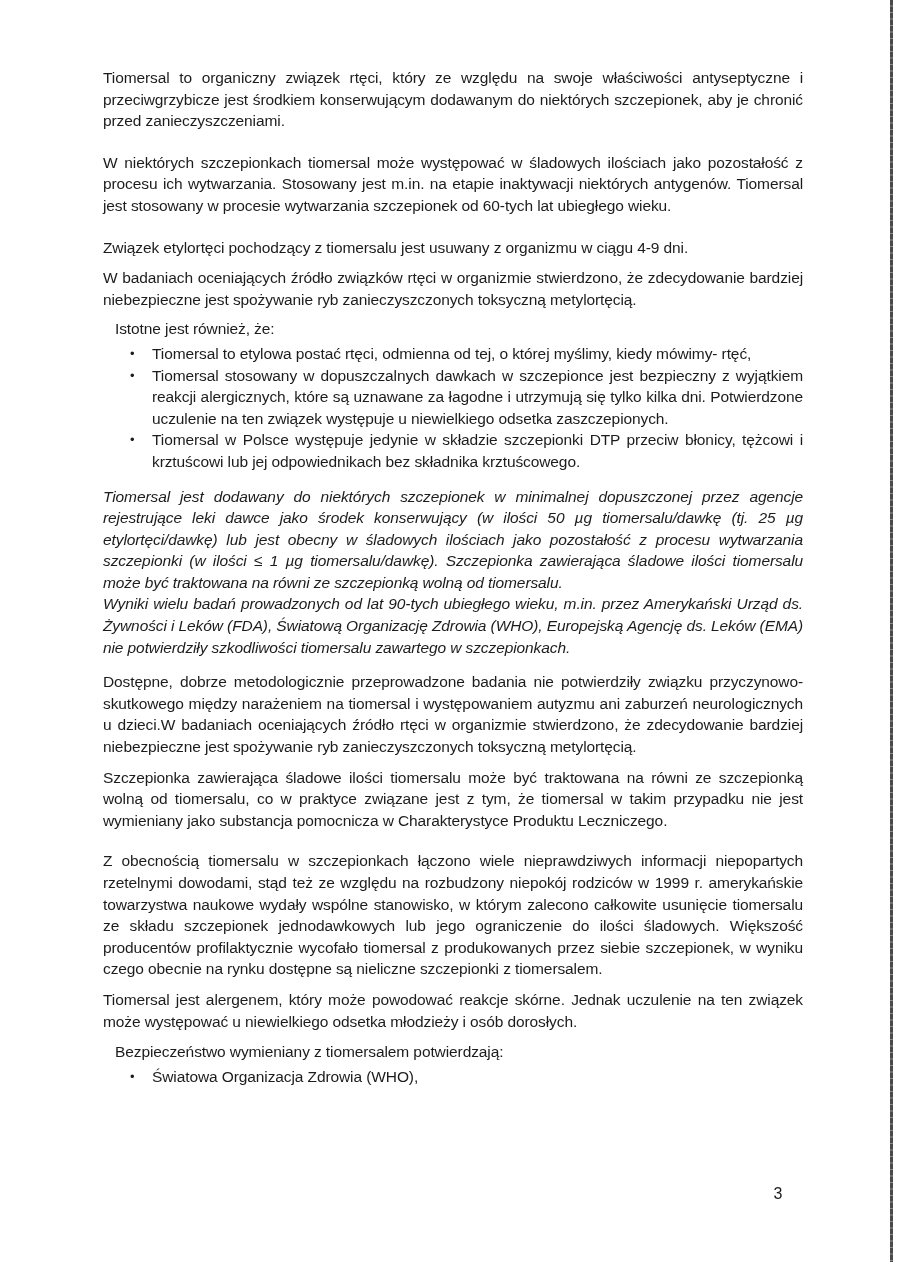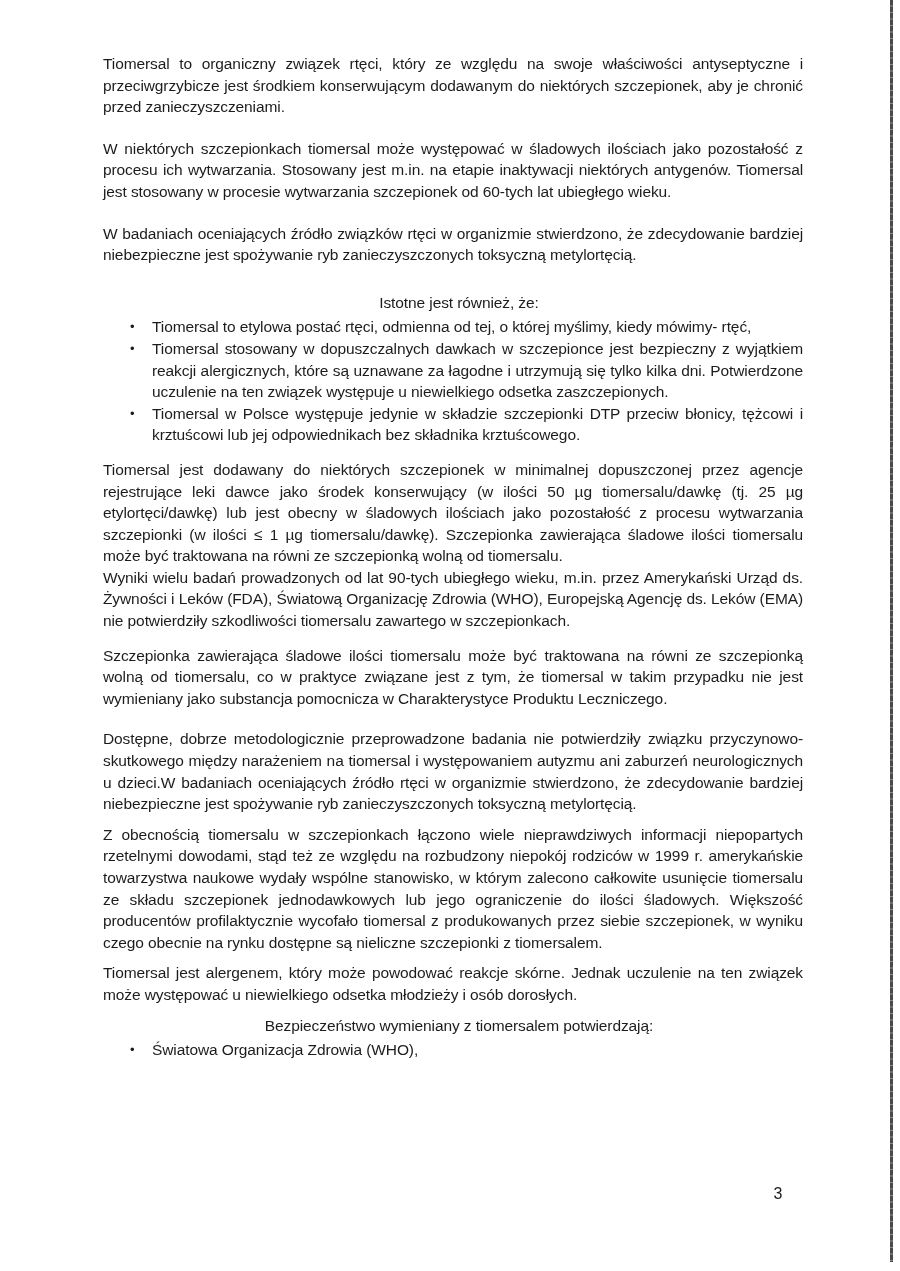--- a/index.html
+++ b/index.html
@@ -23,42 +23,42 @@
     background:repeating-linear-gradient(
       to bottom,
       var(--scan-line) 0px, var(--scan-line) 5px,
       #6e6e6e 5px, #6e6e6e 7px,
       var(--scan-line) 7px, var(--scan-line) 12px,
       #8a8a8a 12px, #8a8a8a 13px
     );
   }
   .doc-body{
     position:absolute;
-    left:103px;top:53px;
+    left:103px;top:67px;
     width:700px;
     font-size:15.5px;
     line-height:21.6px;
     letter-spacing:-0.1px;
     text-align:justify;
   }
   .para{margin:0 0 20px 0;}
   .para.tight{margin-bottom:9px;}
-  .para.before-lead{margin-bottom:26px;}
+  .para.before-lead{margin-bottom:8px;}
   .para.no-gap{margin-bottom:9px;}
-  .lead{margin:0 0 3px 12px;text-align:center;}
+  .lead{margin:0 0 3px 12px;text-align:left;}
   .bullet-list{margin:0 0 13px 0;padding:0 0 0 27px;}
   .bullet-row{display:flex;}
   .bullet-marker{
     flex:0 0 22px;
     font-size:13px;
     line-height:21.6px;
   }
   .bullet-text{flex:1 1 auto;text-align:justify;}
   .block-group{margin:0 0 13px 0;}
-  .block-group .para{margin:0;}
+  .block-group .para{margin:0;font-style:italic;}
   .group-end{margin-bottom:19px !important;}
   .underlined-link{}
   .page-number{
     position:absolute;
     left:763px;top:1185px;
     width:30px;
     font-size:16px;
     text-align:center;
   }
 </style>
@@ -67,20 +67,21 @@
 
 <div class="scan-edge"></div>
 
 <div class="doc-body">
 
   <p class="para">Tiomersal to organiczny związek rtęci, który ze względu na swoje właściwości  antyseptyczne i przeciwgrzybicze jest środkiem konserwującym dodawanym do niektórych szczepionek, aby je chronić przed zanieczyszczeniami.</p>
 
   <p class="para">W niektórych szczepionkach tiomersal może występować w śladowych ilościach jako pozostałość z procesu ich wytwarzania. Stosowany jest m.in. na etapie inaktywacji niektórych antygenów. Tiomersal jest stosowany w procesie wytwarzania szczepionek od 60-tych lat ubiegłego wieku.</p>
 
 
+  <p class="para tight">Związek etylortęci pochodzący z tiomersalu jest usuwany z organizmu w ciągu 4-9 dni.</p>
 
   <p class="para before-lead">W badaniach oceniających źródło związków rtęci w organizmie stwierdzono, że zdecydowanie bardziej niebezpieczne jest spożywanie ryb zanieczyszczonych toksyczną metylortęcią.</p>
 
   <p class="lead">Istotne jest również, że:</p>
 
   <div class="bullet-list">
     <div class="bullet-row">
       <span class="bullet-marker">•</span>
       <span class="bullet-text">Tiomersal to etylowa postać rtęci, odmienna od tej, o której myślimy, kiedy mówimy- rtęć,</span>
     </div>
@@ -92,23 +93,23 @@
       <span class="bullet-marker">•</span>
       <span class="bullet-text">Tiomersal w Polsce występuje jedynie w składzie szczepionki DTP przeciw błonicy, tężcowi i krztuścowi lub jej odpowiednikach bez składnika krztuścowego.</span>
     </div>
   </div>
 
   <div class="block-group">
     <p class="para">Tiomersal jest dodawany do niektórych szczepionek w minimalnej dopuszczonej przez agencje rejestrujące leki dawce jako środek konserwujący (w ilości 50 µg tiomersalu/dawkę (tj. 25 µg etylortęci/dawkę) lub jest obecny w śladowych ilościach jako pozostałość z procesu wytwarzania szczepionki (w ilości ≤ 1 µg tiomersalu/dawkę). Szczepionka zawierająca śladowe ilości tiomersalu może być traktowana na równi ze szczepionką wolną od tiomersalu.</p>
     <p class="para">Wyniki wielu badań prowadzonych od lat 90-tych ubiegłego wieku, m.in. przez  Amerykański Urząd ds. Żywności i Leków (FDA),  Światową Organizację Zdrowia (WHO), Europejską Agencję ds. Leków (EMA) nie potwierdziły szkodliwości tiomersalu zawartego w szczepionkach.</p>
   </div>
 
+  <p class="para tight">Dostępne, dobrze metodologicznie przeprowadzone badania nie potwierdziły związku przyczynowo-skutkowego między narażeniem na tiomersal i występowaniem autyzmu ani zaburzeń neurologicznych u dzieci.W badaniach oceniających źródło rtęci w organizmie stwierdzono, że zdecydowanie bardziej niebezpieczne jest spożywanie ryb zanieczyszczonych toksyczną metylortęcią.</p>
+
   <p class="para group-end">Szczepionka zawierająca śladowe ilości tiomersalu może być traktowana na równi ze szczepionką wolną od tiomersalu, co w praktyce związane jest z tym, że tiomersal w takim przypadku nie jest wymieniany jako substancja pomocnicza w Charakterystyce Produktu Leczniczego.</p>
-
-  <p class="para tight">Dostępne, dobrze metodologicznie przeprowadzone badania nie potwierdziły związku przyczynowo-skutkowego między narażeniem na tiomersal i występowaniem autyzmu ani zaburzeń neurologicznych u dzieci.W badaniach oceniających źródło rtęci w organizmie stwierdzono, że zdecydowanie bardziej niebezpieczne jest spożywanie ryb zanieczyszczonych toksyczną metylortęcią.</p>
 
   <p class="para tight">Z obecnością tiomersalu w szczepionkach łączono wiele nieprawdziwych informacji niepopartych rzetelnymi dowodami, stąd też ze względu na rozbudzony niepokój rodziców w 1999 r. amerykańskie towarzystwa naukowe wydały wspólne stanowisko, w którym zalecono całkowite usunięcie tiomersalu ze składu szczepionek jednodawkowych lub jego ograniczenie do ilości śladowych. Większość producentów profilaktycznie wycofało tiomersal z produkowanych przez siebie szczepionek, w wyniku czego obecnie na rynku dostępne są nieliczne szczepionki z tiomersalem.</p>
 
   <p class="para no-gap">Tiomersal jest alergenem, który może powodować reakcje skórne. Jednak uczulenie na ten związek może występować u niewielkiego odsetka młodzieży i osób dorosłych.</p>
 
   <p class="lead">Bezpieczeństwo wymieniany z tiomersalem potwierdzają:</p>
 
   <div class="bullet-list">
     <div class="bullet-row">
       <span class="bullet-marker">•</span>

